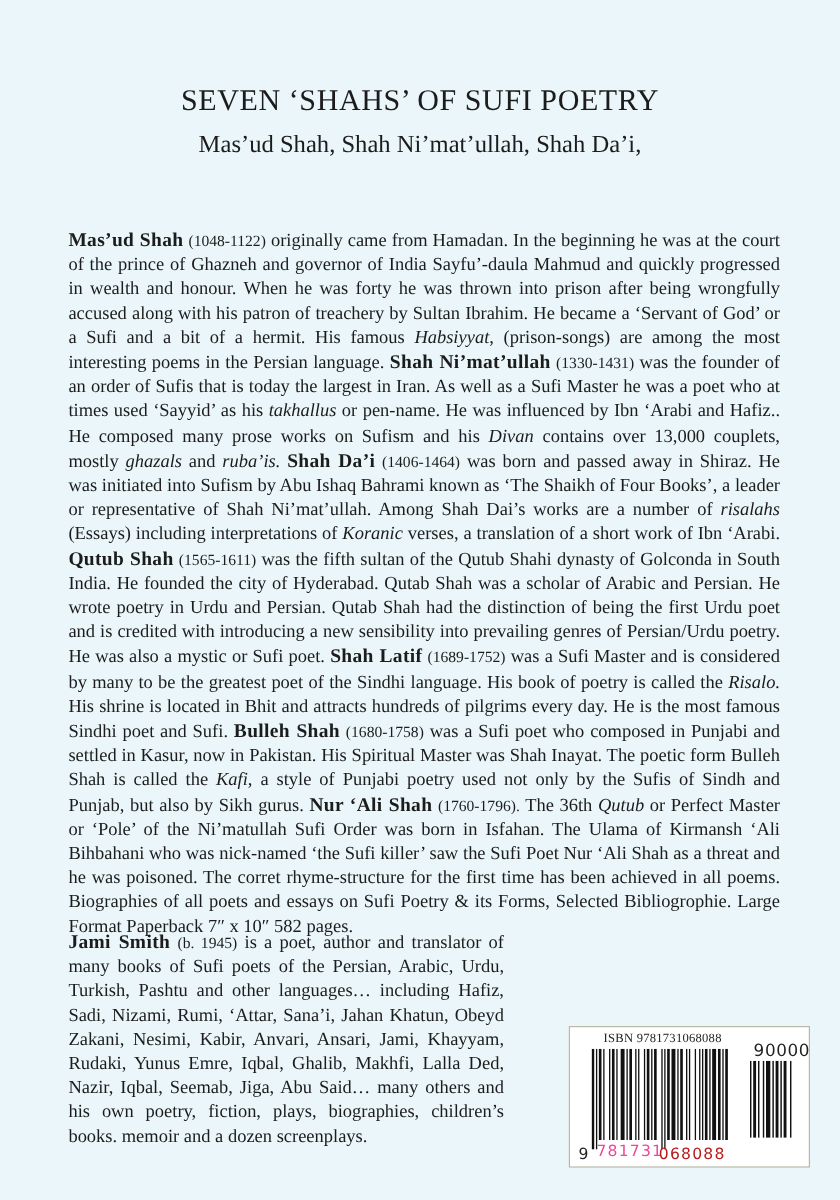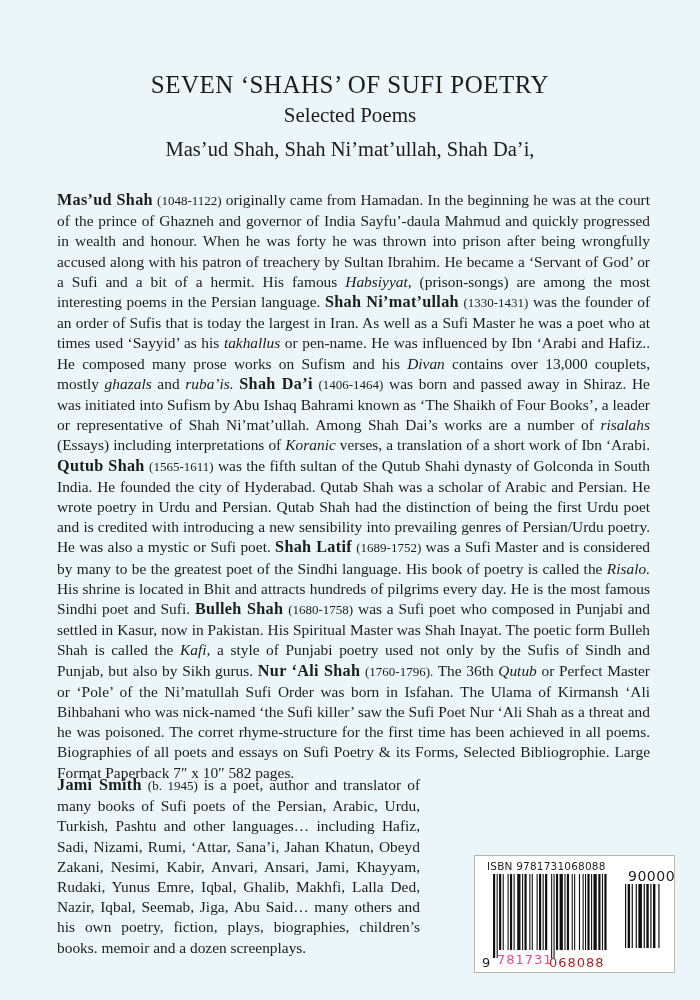--- a/index.html
+++ b/index.html
@@ -30,35 +30,34 @@
       font-size: 15.4px; line-height: 20.2px; text-align: justify; margin: 0;
     }
     .bio .name { font-weight: bold; font-size: 16.2px; letter-spacing: 0.3px; }
     .bio .dates { font-size: 13px; }
 
     .barcode-box {
       position: absolute; left: 474px; top: 855px; width: 201px; height: 118px;
       background: #ffffff; border: 1px solid #b8b8a8; box-sizing: border-box;
       font-family: "DejaVu Sans", sans-serif;
     }
-    .isbn-label { position: absolute; left: 12px; top: 4px; font-size: 10.5px; color: #222; letter-spacing: 0.2px; }
+    .isbn-label { position: absolute; left: 28px; top: 4px; font-size: 10.5px; color: #222; letter-spacing: 0.2px; font-family: Liberation Serif, serif; }
     .price-label { position: absolute; left: 153px; top: 12px; font-size: 14px; color: #222; letter-spacing: 0.5px; }
     .bars-main { position: absolute; left: 18px; top: 18px; width: 115px; height: 84px; }
     .bars-addon { position: absolute; left: 150px; top: 28px; width: 36px; height: 72px; }
     .digit-lead { position: absolute; left: 7px; top: 99px; font-size: 13px; color: #222; }
     .digits-left { position: absolute; left: 22px; top: 96px; font-size: 13px; color: #ec4899; letter-spacing: 1px; }
     .digits-right { position: absolute; left: 74px; top: 99px; font-size: 13px; color: #b91c1c; letter-spacing: 1px; }
   </style>
 </head>
 <body>
 
 <div class="cover">
   <div class="title-block">
     <h1 class="main-title">SEVEN ‘SHAHS’ OF SUFI POETRY</h1>
-    <div class="subtitle">Selected Poems</div>
     <div class="poets">
       <div>Mas’ud Shah, Shah Ni’mat’ullah, Shah Da’i,</div>
     </div>
   </div>
 
   <p class="description" id="description"><span class="name">Mas’ud Shah</span><span> </span><span class="dates">(1048-1122)</span><span> originally came from Hamadan. In the beginning he was at the court of the prince of Ghazneh and governor of India Sayfu’-daula Mahmud and quickly progressed in wealth and honour. When he was forty he was thrown into prison after being wrongfully accused along with his patron of treachery by Sultan Ibrahim. He became a ‘Servant of God’ or a Sufi and a bit of a hermit. His famous </span><i>Habsiyyat,</i><span> (prison-songs) are among the most interesting poems in the Persian language. </span><span class="name">Shah Ni’mat’ullah</span><span> </span><span class="dates">(1330-1431)</span><span> was the founder of an order of Sufis that is today the largest in Iran. As well as a Sufi Master he was a poet who at times used ‘Sayyid’ as his </span><i>takhallus</i><span> or pen-name. He was influenced by Ibn ‘Arabi and Hafiz.. He composed many prose works on Sufism and his </span><i>Divan</i><span> contains over 13,000 couplets, mostly </span><i>ghazals</i><span> and </span><i>ruba’is.</i><span> </span><span class="name">Shah Da’i</span><span> </span><span class="dates">(1406-1464)</span><span> was born and passed away in Shiraz. He was initiated into Sufism by Abu Ishaq Bahrami known as ‘The Shaikh of Four Books’, a leader or representative of Shah Ni’mat’ullah. Among Shah Dai’s works are a number of </span><i>risalahs</i><span> (Essays) including interpretations of </span><i>Koranic</i><span> verses, a translation of a short work of Ibn ‘Arabi. </span><span class="name">Qutub Shah</span><span> </span><span class="dates">(1565-1611)</span><span> was the fifth sultan of the Qutub Shahi dynasty of Golconda in South India. He founded the city of Hyderabad. Qutab Shah was a scholar of Arabic and Persian. He wrote poetry in Urdu and Persian. Qutab Shah had the distinction of being the first Urdu poet and is credited with introducing a new sensibility into prevailing genres of Persian/Urdu poetry. He was also a mystic or Sufi poet. </span><span class="name">Shah Latif</span><span> </span><span class="dates">(1689-1752)</span><span> was a Sufi Master and is considered by many to be the greatest poet of the Sindhi language. His book of poetry is called the </span><i>Risalo.</i><span> His shrine is located in Bhit and attracts hundreds of pilgrims every day. He is the most famous Sindhi poet and Sufi. </span><span class="name">Bulleh Shah</span><span> </span><span class="dates">(1680-1758)</span><span> was a Sufi poet who composed in Punjabi and settled in Kasur, now in Pakistan. His Spiritual Master was Shah Inayat. The poetic form Bulleh Shah is called the </span><i>Kafi,</i><span> a style of Punjabi poetry used not only by the Sufis of Sindh and Punjab, but also by Sikh gurus. </span><span class="name">Nur ‘Ali Shah</span><span> </span><span class="dates">(1760-1796).</span><span>  The 36th </span><i>Qutub</i><span> or Perfect Master or ‘Pole’ of the Ni’matullah Sufi Order was born in Isfahan. The Ulama of Kirmansh ‘Ali Bihbahani who was nick-named ‘the Sufi killer’ saw the Sufi Poet Nur ‘Ali Shah as a threat and he was poisoned. The corret rhyme-structure for the first time has been achieved in all poems. Biographies of all poets and essays on Sufi Poetry &amp; its Forms, Selected Bibliogrophie. Large Format Paperback 7″ x 10″ 582 pages.</span></p>
 
   <p class="bio">
     <span class="name">Jami Smith</span>
     <span class="dates">(b. 1945)</span><span> is a poet, author and translator of many books of Sufi poets of the Persian, Arabic, Urdu, Turkish, Pashtu and other languages… including Hafiz, Sadi, Nizami, Rumi, ‘Attar, Sana’i, Jahan Khatun, Obeyd Zakani, Nesimi, Kabir, Anvari, Ansari, Jami, Khayyam, Rudaki, Yunus Emre, Iqbal, Ghalib, Makhfi, Lalla Ded, Nazir, Iqbal, Seemab, Jiga, Abu Said… many others and his own poetry, fiction, plays, biographies, children’s books. memoir and a dozen screenplays.</span>

